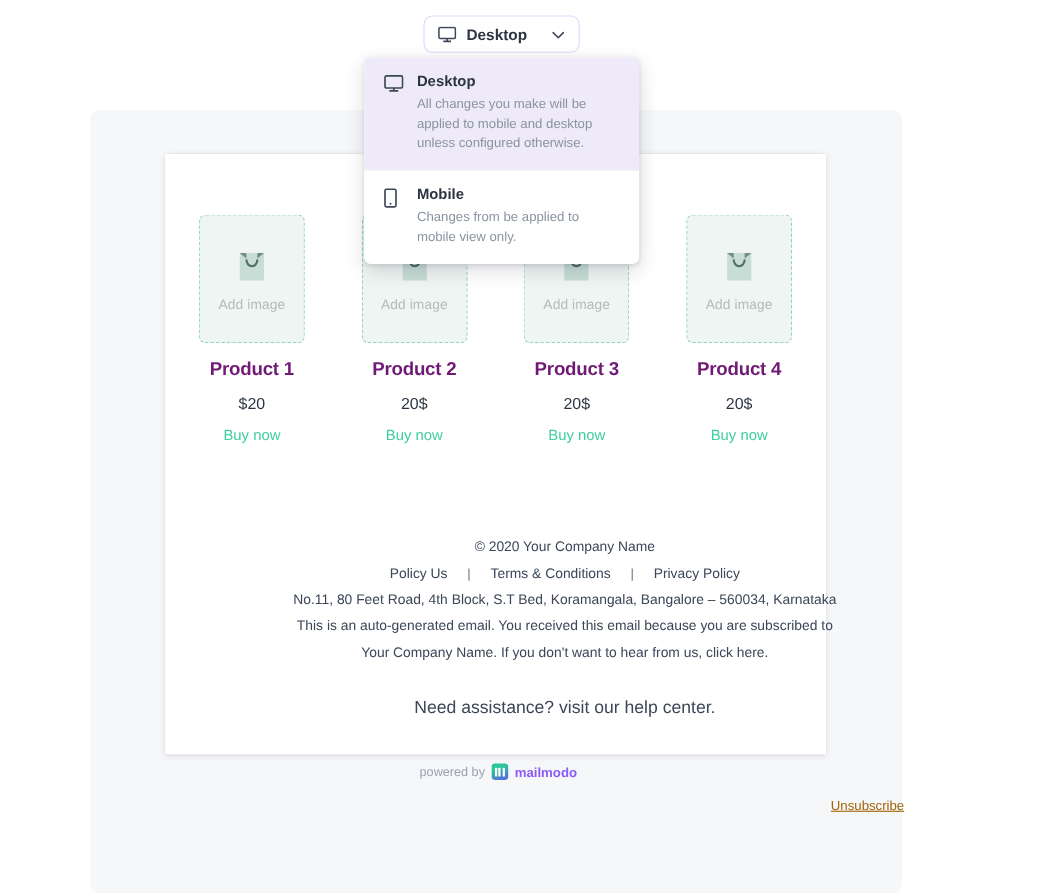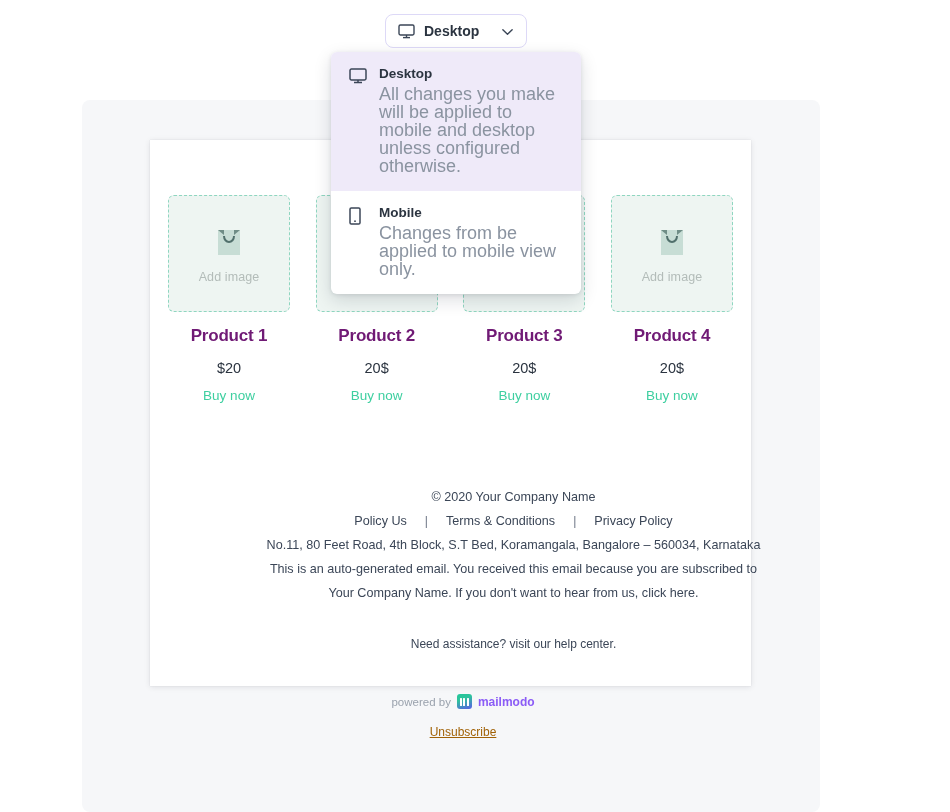--- a/index.html
+++ b/index.html
@@ -39,21 +39,21 @@
     display: flex;
     justify-content: space-between;
   }
   .product {
     width: 130px;
     display: flex;
     flex-direction: column;
     align-items: center;
   }
   .img-drop {
-    width: 122px; height: 117px;
+    width: 96px; height: 117px;
     background: #eef5f2;
     border: 1px dashed #8fd6c0;
     border-radius: 6px;
     display: flex;
     flex-direction: column;
     align-items: center;
     justify-content: center;
   }
   .bag-icon { width: 28px; height: 32px; display: block; margin-bottom: 14px; }
   .add-image-label {
@@ -99,30 +99,30 @@
   }
   .footer-links a {
     color: #3b4657;
     text-decoration: none;
     cursor: pointer;
     padding: 0 18px;
   }
   .footer-sep { color: #6b7484; font-size: 12px; }
   .assist {
     margin-top: 27px;
-    font-size: 12px;
+    font-size: 16px;
     color: #3b4657;
   }
 
   
   .powered {
     position: absolute;
-    left: 94px; top: 694px;
+    left: 84px; top: 694px;
     width: 738px;
-    text-align: center;
+    text-align: right;
     font-size: 11.5px;
   }
   .powered-row {
     display: flex;
     align-items: center;
     justify-content: center;
     gap: 6px;
   }
   .powered-by-label { color: #9aa2ad; }
   .mm-logo {
@@ -190,21 +190,21 @@
   }
   .vp-item.selected { background: #efeaf9; }
   .vp-item-icon { width: 18px; flex: none; padding-top: 3px; }
   .vp-item-title {
     font-size: 13.5px;
     font-weight: bold;
     color: #2b3440;
     line-height: 18px;
   }
   .vp-item-desc {
-    font-size: 18px;
+    font-size: 12px;
     color: #8a93a0;
     line-height: 18px;
     margin-top: 2px;
   }
 </style>
 </head>
 <body>
 
 <div id="root">
 

